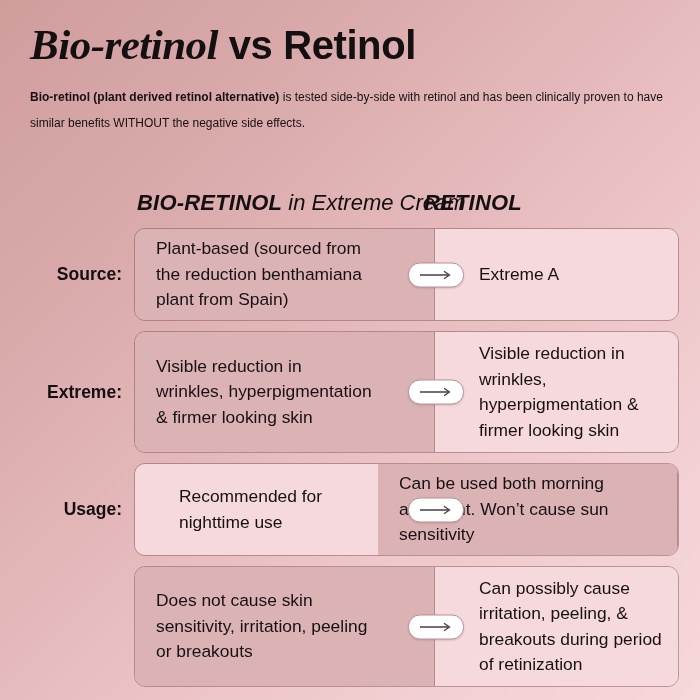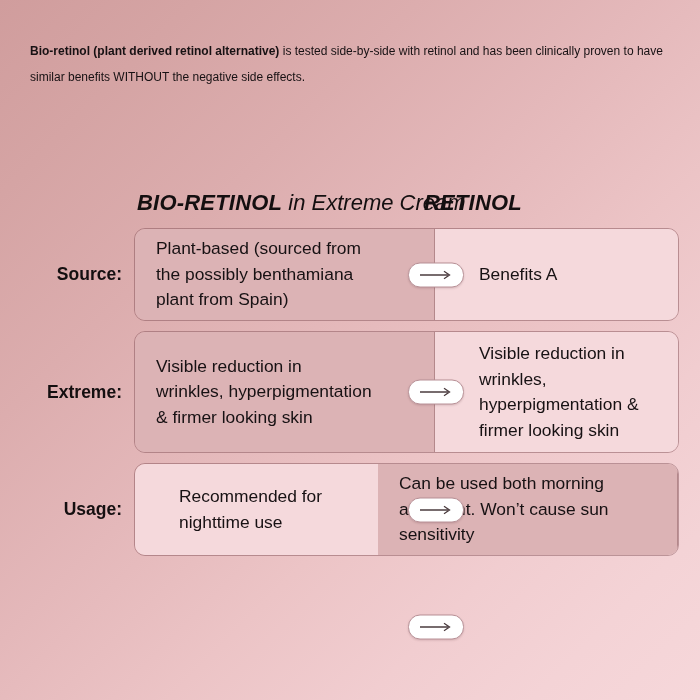--- a/index.html
+++ b/index.html
@@ -177,35 +177,36 @@
     box-shadow: 0 1px 2px rgba(90, 50, 55, 0.18);
   }
   .arrow-pill svg { display: block; }
 </style>
 </head>
 <body>
 
 <div id="page">
 
   <div class="header">
+    <h1 class="title"><span class="t-serif">Bio-retinol</span><span class="t-sans"> vs Retinol</span></h1>
     <p class="subtitle"><span class="strong">Bio-retinol (plant derived retinol alternative)</span><span> is tested side-by-side with retinol and has been clinically proven to have similar benefits WITHOUT the negative side effects.</span></p>
   </div>
 
   <div class="col-headers">
     <div class="col-head left"><span class="bold">BIO-RETINOL</span><span class="reg"> in Extreme Cream</span></div>
     <div class="col-head right"><span class="bold">RETINOL</span></div>
   </div>
 
   <div class="rows">
 
     <div class="row r1">
       <div class="row-label">Source:</div>
       <div class="card">
-        <div class="cell cell-left">Plant-based (sourced from the possibly benthamiana plant from Spain)</div>
-        <div class="cell cell-right">Benefits A</div>
+        <div class="cell cell-left">Plant-based (sourced from the reduction benthamiana plant from Spain)</div>
+        <div class="cell cell-right">Extreme A</div>
       </div>
       <div class="arrow-pill">
         <svg width="36" height="11" viewBox="0 0 36 11" aria-hidden="true">
           <line x1="2" y1="5.5" x2="30" y2="5.5" stroke="#4a3b3e" stroke-width="1.3"></line>
           <polyline points="26,1.8 31.5,5.5 26,9.2" fill="none" stroke="#4a3b3e" stroke-width="1.3"></polyline>
         </svg>
       </div>
     </div>
 
     <div class="row r2">
@@ -231,20 +232,24 @@
       <div class="arrow-pill">
         <svg width="36" height="11" viewBox="0 0 36 11" aria-hidden="true">
           <line x1="2" y1="5.5" x2="30" y2="5.5" stroke="#4a3b3e" stroke-width="1.3"></line>
           <polyline points="26,1.8 31.5,5.5 26,9.2" fill="none" stroke="#4a3b3e" stroke-width="1.3"></polyline>
         </svg>
       </div>
     </div>
 
     <div class="row r4">
       <div class="row-label"></div>
+      <div class="card">
+        <div class="cell cell-left">Does not cause skin sensitivity, irritation, peeling or breakouts</div>
+        <div class="cell cell-right">Can possibly cause irritation, peeling, &amp; breakouts during period of retinization</div>
+      </div>
       <div class="arrow-pill">
         <svg width="36" height="11" viewBox="0 0 36 11" aria-hidden="true">
           <line x1="2" y1="5.5" x2="30" y2="5.5" stroke="#4a3b3e" stroke-width="1.3"></line>
           <polyline points="26,1.8 31.5,5.5 26,9.2" fill="none" stroke="#4a3b3e" stroke-width="1.3"></polyline>
         </svg>
       </div>
     </div>
 
   </div>
 </div>

